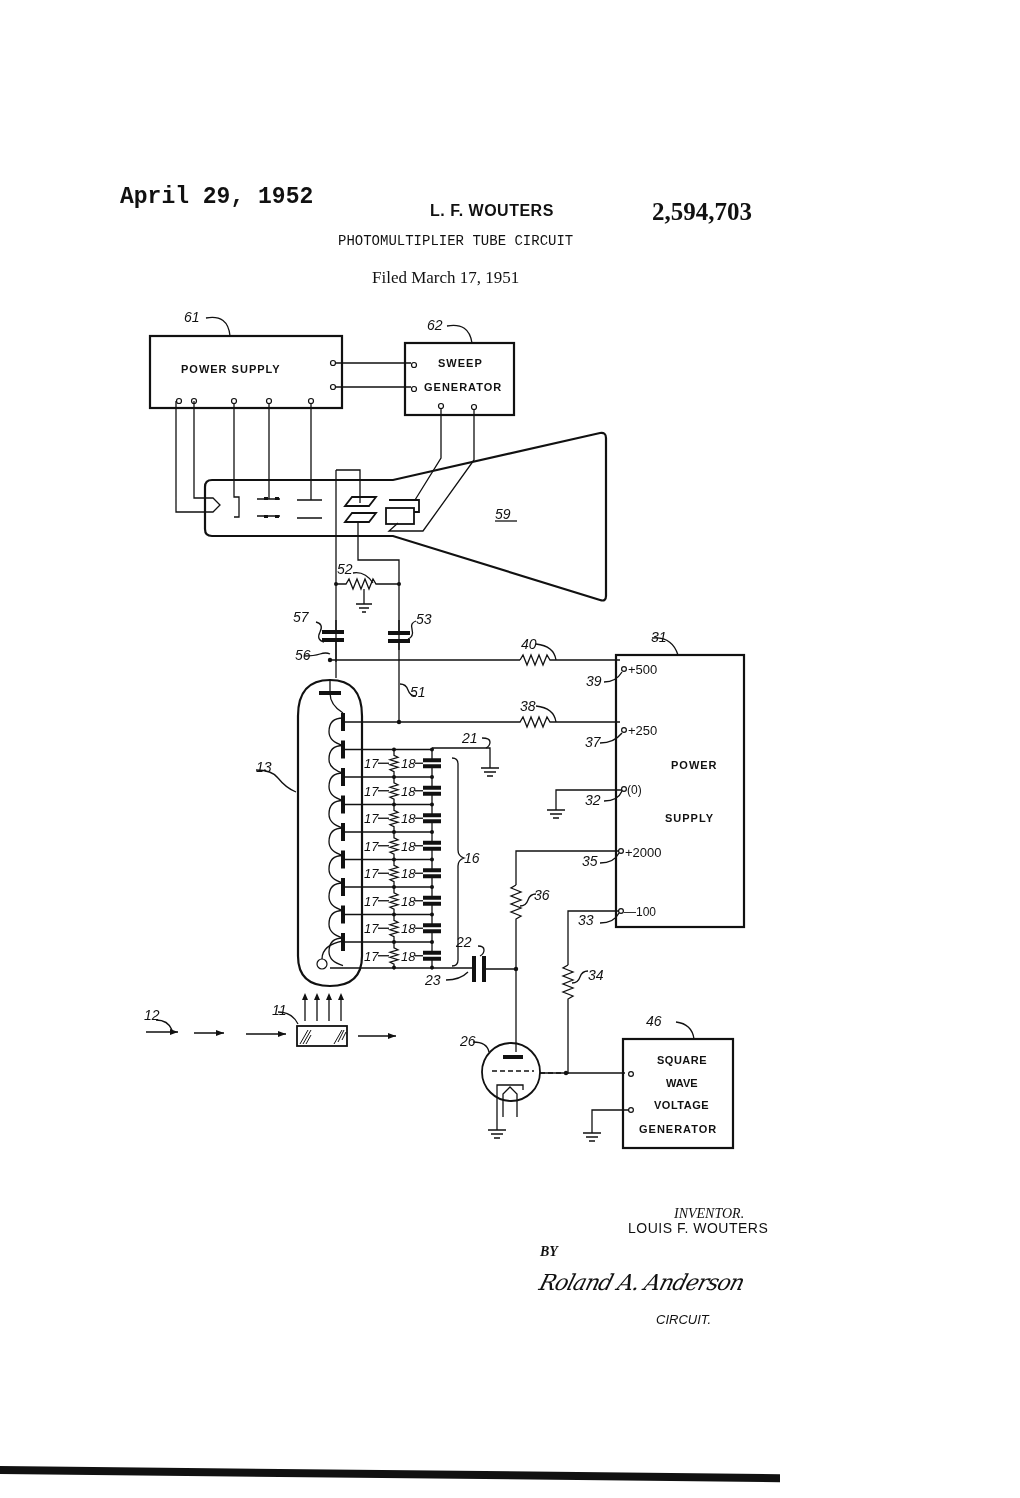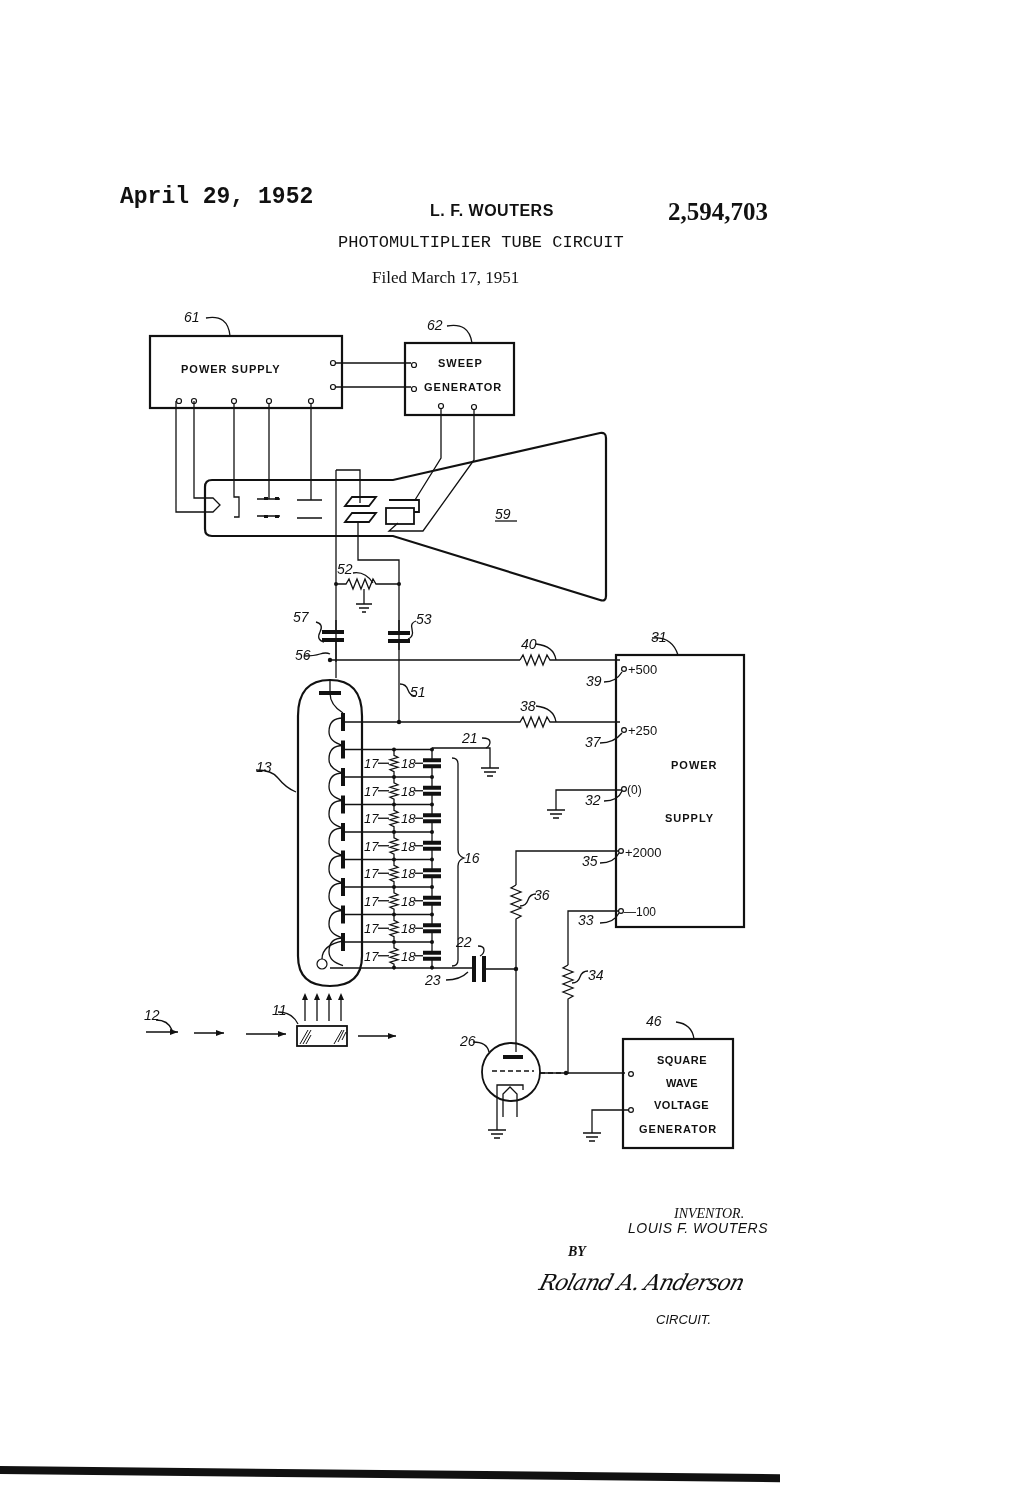--- a/index.html
+++ b/index.html
@@ -1,25 +1,25 @@
 <!DOCTYPE html>
 <html><head>
 <meta charset="utf-8">
 <style>
   html, body { margin:0; padding:0; background:#ffffff; }
   body { width:1020px; height:1498px; position:relative; overflow:hidden; font-family:"Liberation Sans", sans-serif; color:#111; }
   .abs { position:absolute; white-space:nowrap; }
   .date { left:120px; top:184px; font-family:Liberation Mono, monospace; font-weight:bold; font-size:23px; }
-  .patno { left:668px; top:198px; font-family:"Liberation Serif", serif; font-weight:bold; font-size:25px; }
+  .patno { left:652px; top:198px; font-family:"Liberation Serif", serif; font-weight:bold; font-size:25px; }
   .inventor-head { left:390px; top:202px; font-weight:bold; font-size:16px; letter-spacing:0.5px;margin-left:40px; }
-  .title { left:338px; top:233px; font-family:"Liberation Mono", monospace; font-size:17px;text-align:right; }
+  .title { left:338px; top:233px; font-family:"Liberation Mono", monospace; font-size:14px;text-align:right; }
   .filed { left:372px; top:268px; font-family:Liberation Serif, serif; font-size:17px; }
   .inv-label { left:674px; top:1206px; font-family:"Liberation Serif", serif; font-style:italic; font-size:14px; }
-  .inv-name { left:628px; top:1220px; font-style:italic; font-size:14px; letter-spacing:0.5px; }
-  .by { left:540px; top:1244px; font-family:"Liberation Serif", serif; font-style:italic; font-weight:bold; font-size:14px;margin-left:28px; }
+  .inv-name { left:628px; top:1220px; font-size:14px; letter-spacing:0.5px; }
+  .by { left:540px; top:1244px; font-family:"Liberation Serif", serif; font-style:italic; font-weight:bold; font-size:14px; }
   .sig { left:540px; top:1270px; font-family:"DejaVu Serif", serif; font-style:italic; font-size:22px; letter-spacing:-1px; transform:skewX(-15deg); }
   .atty { left:656px; top:1312px; font-style:italic; font-size:13px; }
   svg#diagram { position:absolute; left:0; top:0; }
   svg text { font-family:"Liberation Sans", sans-serif; fill:#111; }
   .lbl { font-size:11px; font-weight:bold; letter-spacing:1px; }
   .ref { font-style:italic; font-size:14px; }
   .w { stroke:#111; stroke-width:1.3; fill:none; }
   .thick { stroke:#111; stroke-width:2.2; fill:none; }
   .plate { stroke:#111; stroke-width:4; }
   .dot { fill:#111; }

